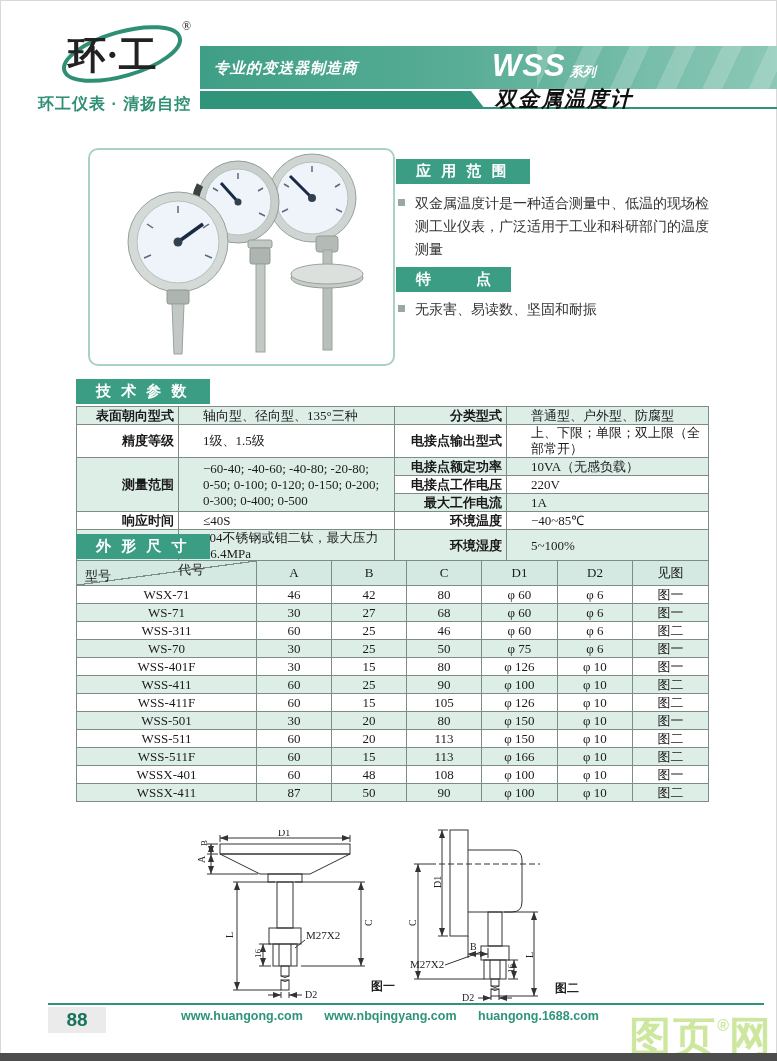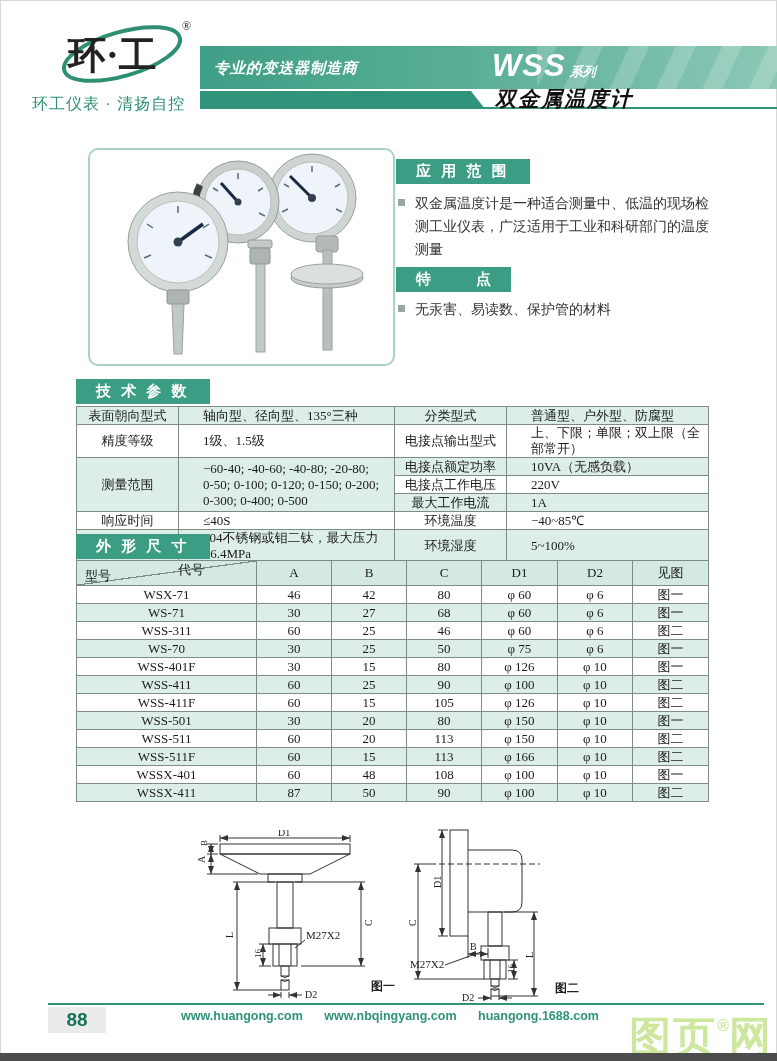--- a/index.html
+++ b/index.html
@@ -1,21 +1,21 @@
 <!DOCTYPE html>
 <html><head>
 <meta charset="utf-8">
 <style>
   html,body{margin:0;padding:0;background:#e8e8e8;}
   .page{position:relative;width:777px;height:1061px;background:#fff;margin:0 auto;
         font-family:"Liberation Sans",sans-serif;overflow:hidden;
         box-shadow:inset 0 0 0 1px #d8d8d8;}
   
   .logo-svg{position:absolute;left:40px;top:16px;}
-  .tagline{position:absolute;left:32px;top:94px;width:180px;font-size:16px;font-weight:normal;
+  .tagline{position:absolute;left:38px;top:94px;width:180px;font-size:16px;font-weight:bold;
            color:#2e8f74;letter-spacing:1px;}
   .banner{position:absolute;left:200px;top:46px;width:577px;height:43px;
           background:linear-gradient(90deg,#3f9f86 0%,#58ad96 45%,#8cc8b6 100%);}
   .banner .tex{position:absolute;top:0;right:0;width:240px;height:43px;opacity:.18;
           background:repeating-linear-gradient(115deg,#fff 0 18px,transparent 18px 42px);}
   .banner-slogan{position:absolute;left:14px;top:13px;color:#fff;font-size:15px;
           font-weight:bold;font-style:italic;letter-spacing:1px;}
   .series{position:absolute;left:292px;top:2px;color:#fff;font-style:italic;font-weight:bold;}
   .series .big{font-size:31px;letter-spacing:1px;}
   .series .small{font-size:13px;margin-left:4px;}
@@ -39,21 +39,21 @@
           line-height:23px;color:#333;}
   .feat-body{position:absolute;left:396px;top:298px;width:318px;font-size:14px;
           line-height:23px;color:#333;}
   
   .badge.tech{position:absolute;left:76px;top:379px;}
   .badge.dims{position:absolute;left:76px;top:534px;}
   
   table{border-collapse:collapse;table-layout:fixed;}
   .tech-table{position:absolute;left:76px;top:406px;width:632px;font-size:13px;color:#1a1a1a;}
   .tech-table td{border:1px solid #7e8c86;height:17px;padding:0 4px;line-height:16px;}
-  .tech-table td.lab{text-align:center;}
+  .tech-table td.lab{text-align:right;font-weight:bold;}
   .tech-table td.val{text-align:left;padding-left:24px;
           font-family:"Liberation Serif","Liberation Sans",serif;}
   .tech-table td.t{background:#ddeee7;}
   .dims-table{position:absolute;left:76px;top:560px;width:632px;font-size:13px;color:#1a1a1a;
           font-family:"Liberation Serif","Liberation Sans",serif;}
   .dims-table td,.dims-table th{border:1px solid #7e8c86;text-align:center;padding:0;
           font-weight:normal;}
   .dims-table thead th{height:24px;background:#d3e9e1;}
   .dims-table tbody td{height:17px;line-height:16px;}
   .dims-table tbody tr:nth-of-type(even) td{background:#ddeee7;}
@@ -161,21 +161,21 @@
   </div>
 
   <div class="badge app">应 用 范 围</div>
   <div class="app-body bullet-row">
     <span class="sq"></span>
     <span>双金属温度计是一种适合测量中、低温的现场检测工业仪表，广泛适用于工业和科研部门的温度测量</span>
   </div>
   <div class="badge feat">特　　　点</div>
   <div class="feat-body bullet-row">
     <span class="sq"></span>
-    <span>无汞害、易读数、保护管的材料</span>
+    <span>无汞害、易读数、坚固和耐振</span>
   </div>
 
   <div class="badge tech">技 术 参 数</div>
   <table class="tech-table">
     <colgroup>
         <col style="width:102px">
         <col style="width:216px">
               <col style="width:112px">
         <col style="width:202px">
       </colgroup>

